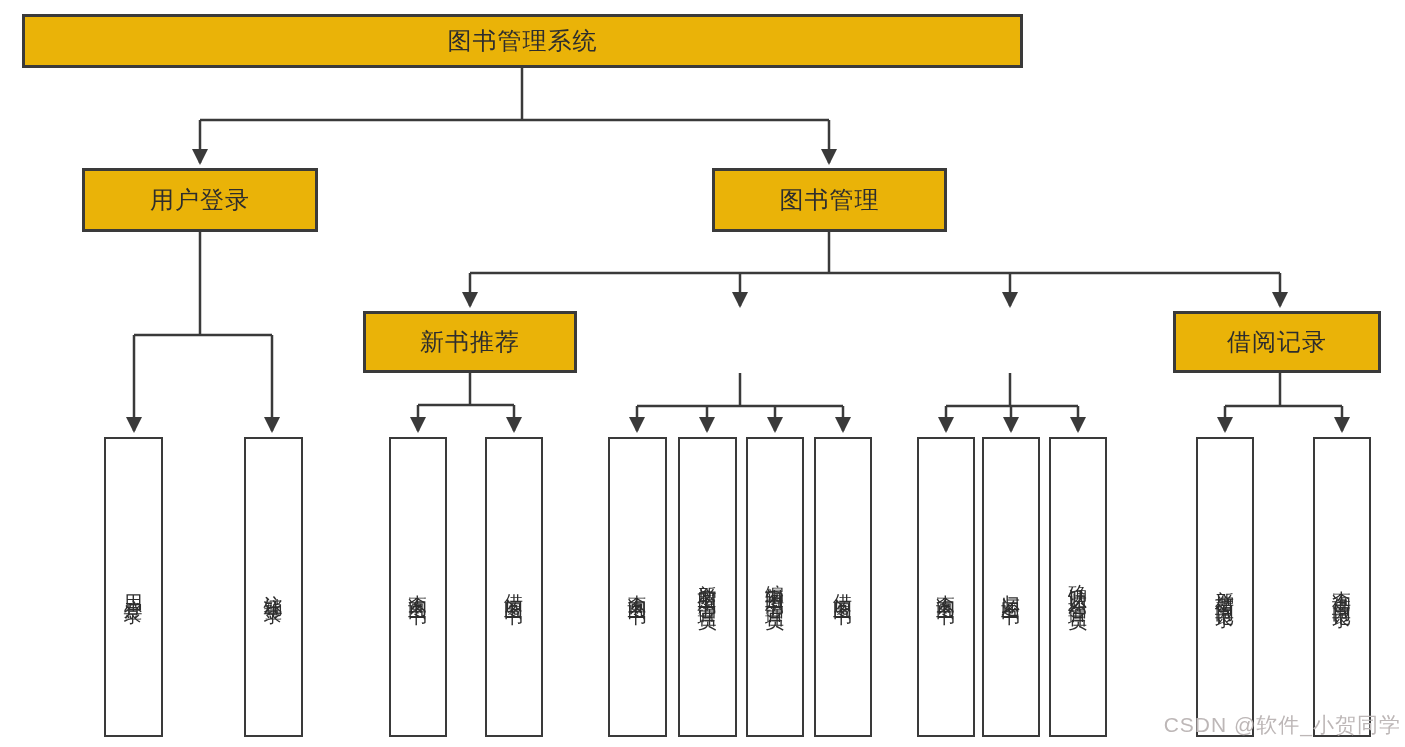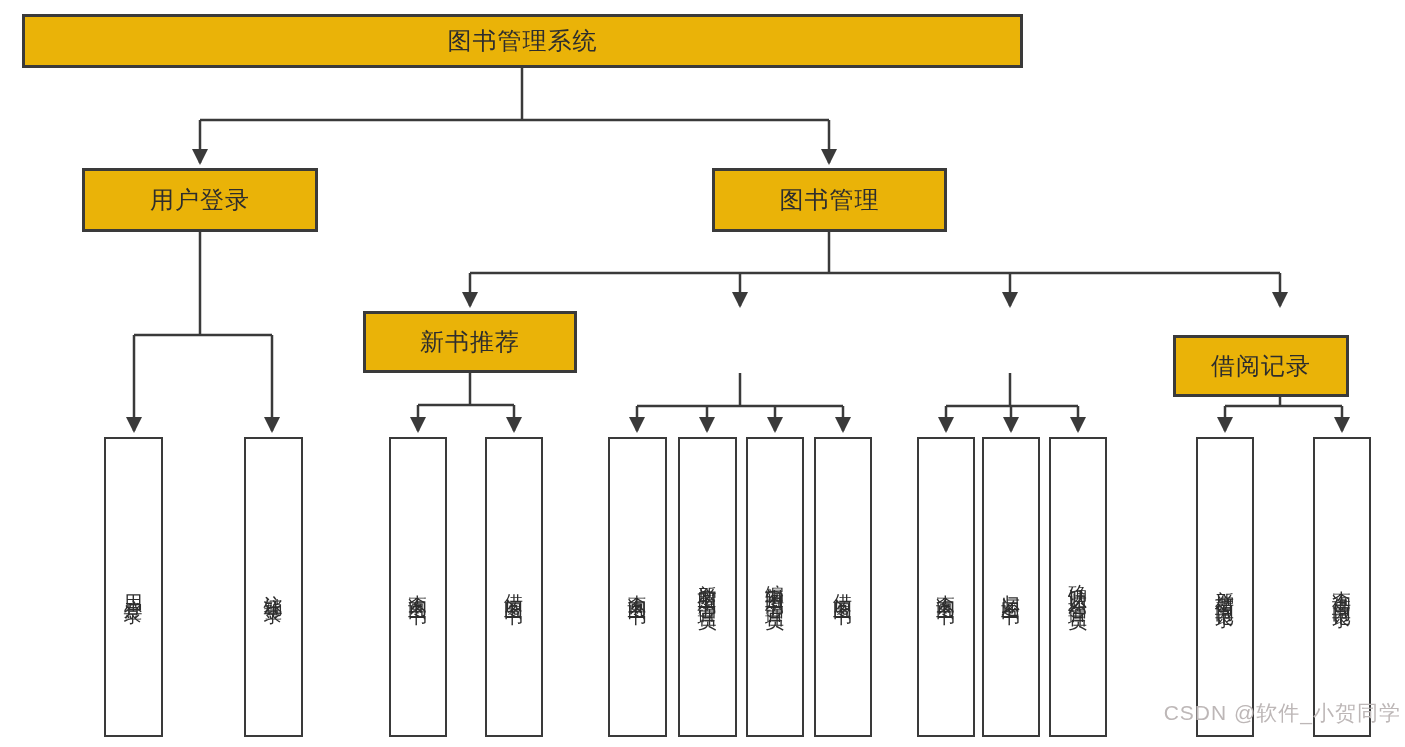--- a/index.html
+++ b/index.html
@@ -39,21 +39,21 @@
     box-sizing:border-box;
     z-index:2;
     writing-mode:vertical-rl;
     text-orientation:mixed;
     letter-spacing:4px;
     line-height:1;
   }
   .watermark{
     position:absolute;
     right:4px;
-    bottom:20px;
+    bottom:8px;
     color:var(--wm);
     font-size:21px;
     letter-spacing:1px;
     z-index:5;
     white-space:nowrap;
   }
 </style>
 </head>
 <body>
 
@@ -108,21 +108,21 @@
       <path d="M1342 406 V431" marker-end="url(#arrow)"></path>
     </g>
   </svg>
 
   <div class="box" style="left:22px;top:14px;width:1001px;height:54px;">图书管理系统</div>
 
   <div class="box" style="left:82px;top:168px;width:236px;height:64px;">用户登录</div>
   <div class="box" style="left:712px;top:168px;width:235px;height:64px;">图书管理</div>
 
   <div class="box" style="left:363px;top:311px;width:214px;height:62px;font-family:Liberation Serif, serif;">新书推荐</div>
-  <div class="box" style="left:1173px;top:311px;width:176px;height:62px;margin-top:24px;">借阅记录</div>
+  <div class="box" style="left:1173px;top:311px;width:208px;height:62px;">借阅记录</div>
 
   <div class="leaf" style="left:104px;top:437px;width:59px;height:300px;">用户登录</div>
   <div class="leaf" style="left:244px;top:437px;width:59px;height:300px;">注销登录</div>
 
   <div class="leaf" style="left:389px;top:437px;width:58px;height:300px;">查询图书</div>
   <div class="leaf" style="left:485px;top:437px;width:58px;height:300px;">借阅图书</div>
 
   <div class="leaf" style="left:608px;top:437px;width:59px;height:300px;">查询图书</div>
   <div class="leaf" style="left:678px;top:437px;width:59px;height:300px;">新增图书（管理员）</div>
   <div class="leaf" style="left:746px;top:437px;width:58px;height:300px;">编辑图书（管理员）</div>

